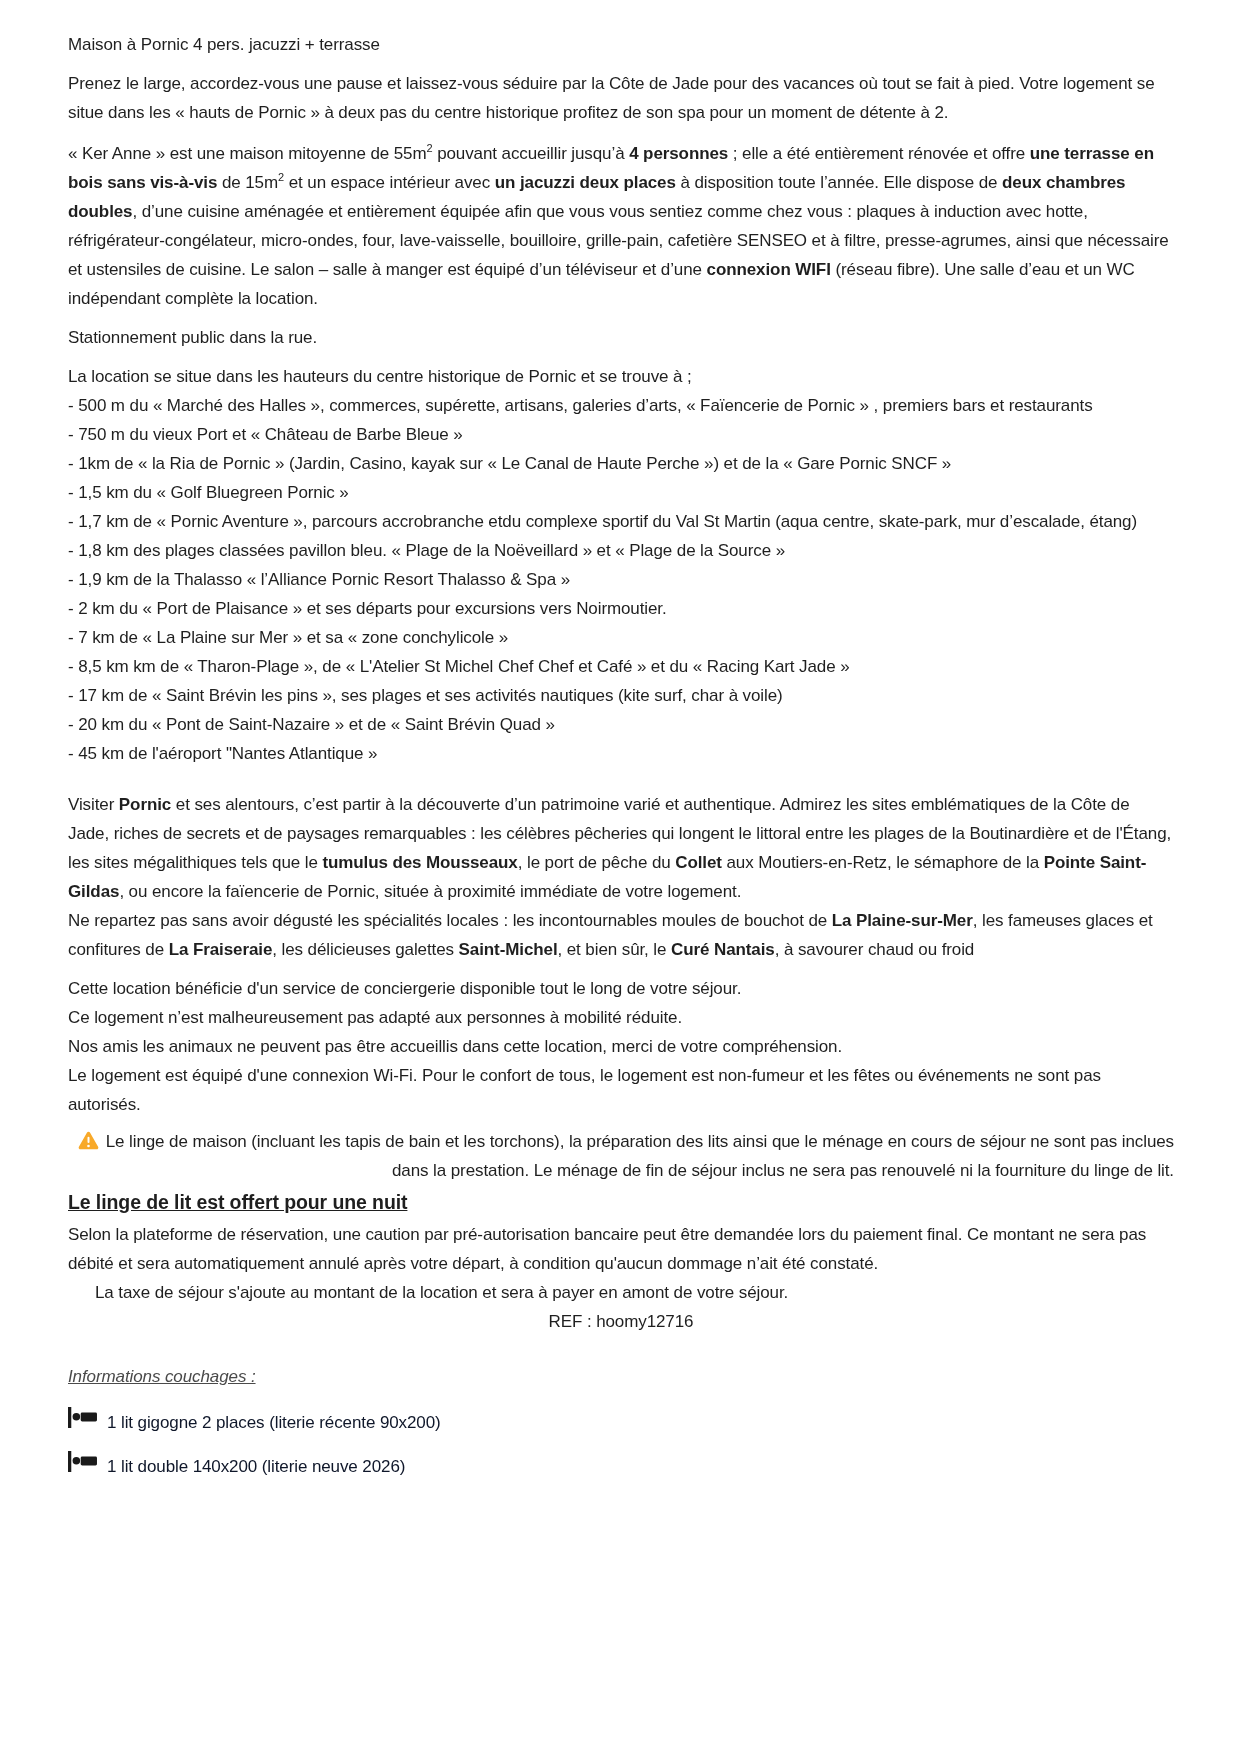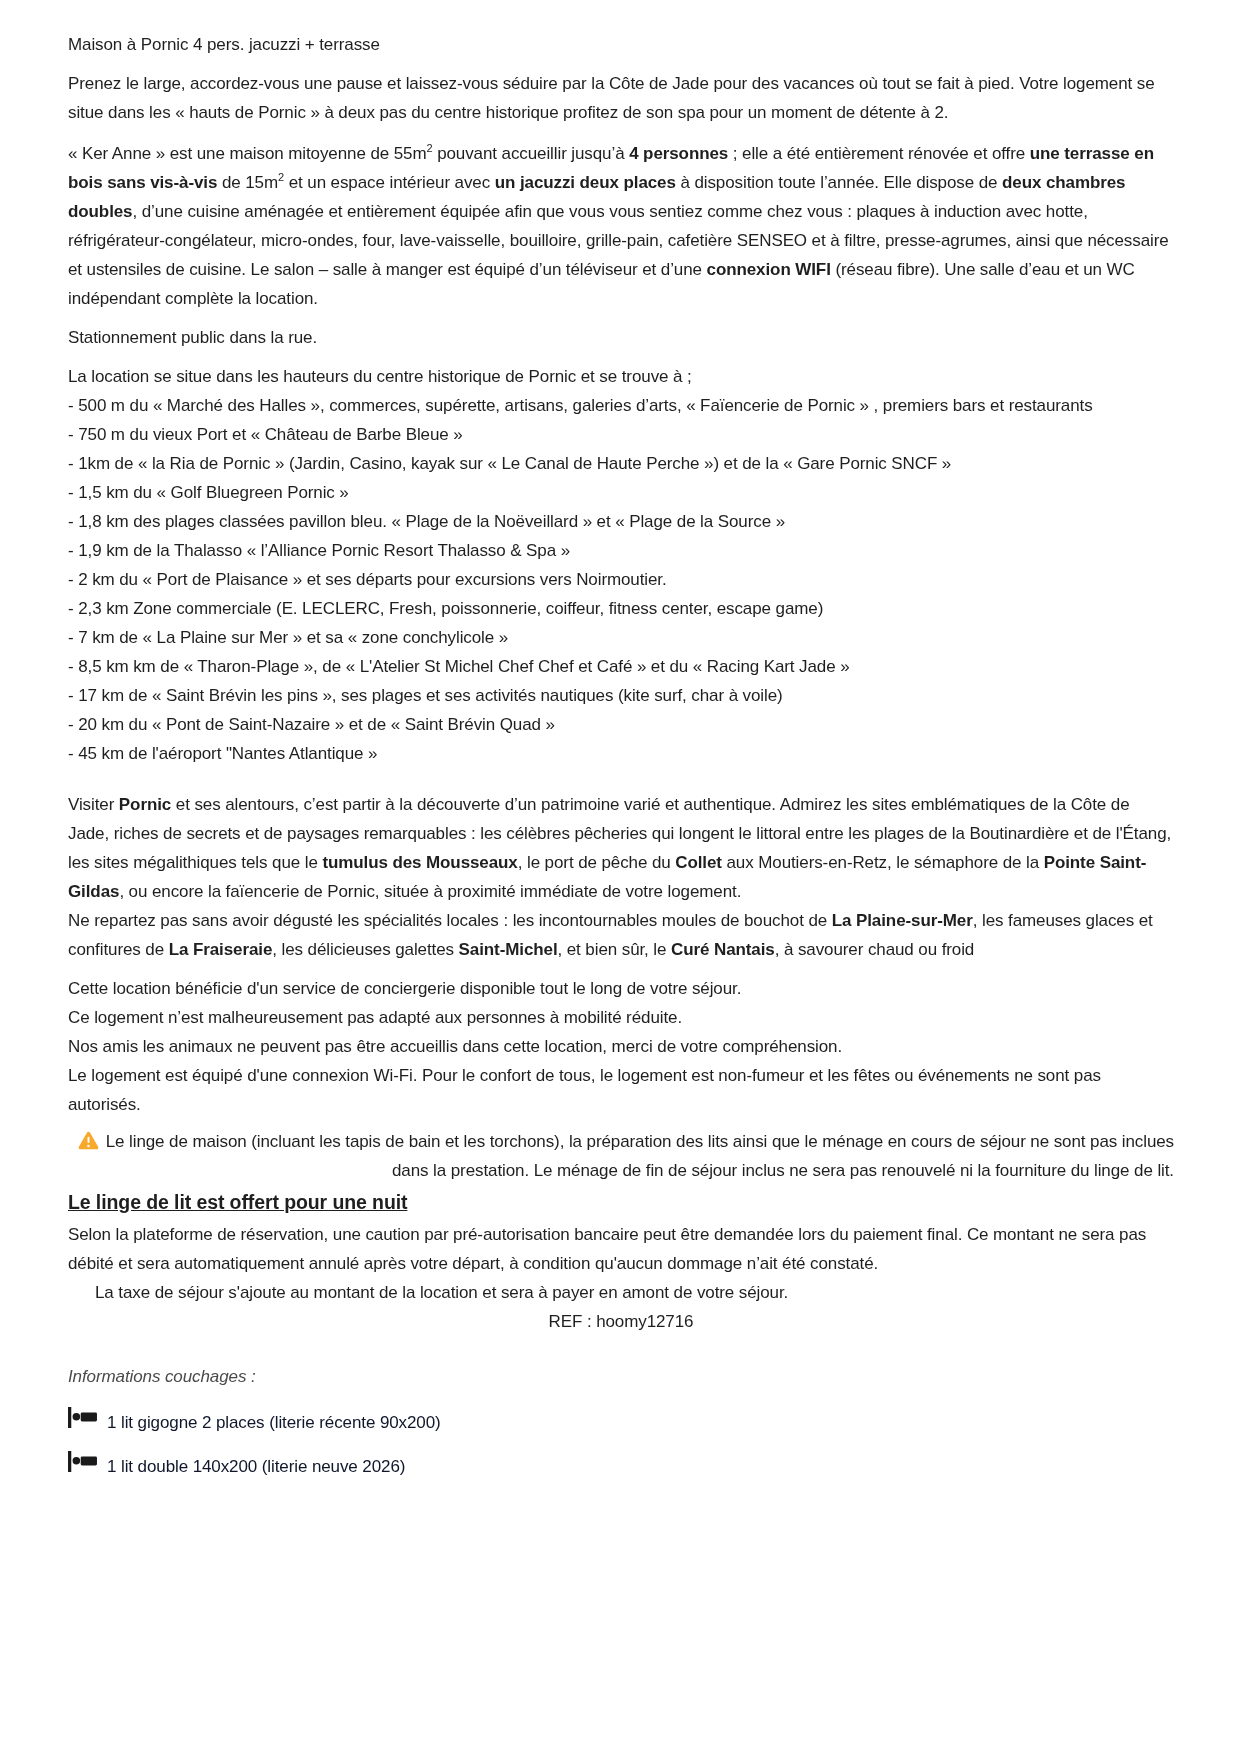--- a/index.html
+++ b/index.html
@@ -18,21 +18,21 @@
   .block:first-child { margin-top: 0; }
   .b { font-weight: 700; }
   sup { font-size: 11px; line-height: 0; }
   .heading-underline {
     font-size: 19.5px;
     font-weight: 700;
     text-decoration: underline;
     line-height: 32px;
   }
   .muted { color: #4a4a4a; }
-  .italic-underline { font-style: italic; }
+  .italic-underline { font-style: italic; text-decoration: underline; }
   .icon { display: inline-block; }
   .icon svg { vertical-align: -3px; margin-right: 7px; }
   .bed-row {
     display: flex;
     align-items: flex-end;
     gap: 4px;
     color: #0f172a;
   }
   .bed-row .icon svg { vertical-align: baseline; margin-right: 6px; }
 </style>
@@ -44,24 +44,24 @@
       <div class="block" style="margin-top: 0px;"><span>Maison à Pornic 4 pers. jacuzzi + terrasse</span></div>
       <div class="block" style="margin-top: 10px;"><span>Prenez le large, accordez-vous une pause et laissez-vous séduire par la Côte de Jade pour des vacances où tout se fait à pied. Votre logement se situe dans les « hauts de Pornic » à deux pas du centre historique profitez de son spa pour un moment de détente à 2.</span></div>
       <div class="block" style="margin-top: 12px;"><span>« Ker Anne » est une maison mitoyenne de 55m</span><sup>2</sup><span> pouvant accueillir jusqu’à </span><span class="b">4 personnes</span><span> ; elle a été entièrement rénovée et offre </span><span class="b">une terrasse en bois sans vis-à-vis</span><span> de 15m</span><sup>2</sup><span> et un espace intérieur avec </span><span class="b">un jacuzzi deux places</span><span> à disposition toute l’année.  Elle dispose de </span><span class="b">deux chambres doubles</span><span>, d’une cuisine aménagée et entièrement équipée afin que vous vous sentiez comme chez vous : plaques à induction avec hotte, réfrigérateur-congélateur, micro-ondes, four, lave-vaisselle, bouilloire, grille-pain, cafetière SENSEO et à filtre, presse-agrumes, ainsi que nécessaire et ustensiles de cuisine. Le salon – salle à manger est équipé d’un téléviseur et d’une </span><span class="b">connexion WIFI</span><span> (réseau fibre). Une salle d’eau et un WC indépendant complète la location.</span></div>
       <div class="block" style="margin-top: 10px;"><span>Stationnement public dans la rue.</span></div>
       <div class="block" style="margin-top: 10px;">
         <div>La location se situe dans les hauteurs du centre historique de Pornic et se trouve à ;</div>
         <div>- 500 m du « Marché des Halles », commerces, supérette, artisans, galeries d’arts, « Faïencerie de Pornic » , premiers bars et restaurants</div>
         <div>- 750 m du vieux Port et « Château de Barbe Bleue »</div>
         <div>- 1km de « la Ria de Pornic » (Jardin, Casino, kayak sur « Le Canal de Haute Perche ») et de la « Gare Pornic SNCF »</div>
         <div>- 1,5 km du « Golf Bluegreen Pornic »</div>
+        <div>- 1,7 km de « Pornic Aventure », parcours accrobranche etdu complexe sportif du Val St Martin (aqua centre, skate-park, mur d’escalade, étang)</div>
         <div>- 1,8 km des plages classées pavillon bleu. « Plage de la Noëveillard » et « Plage de la Source »</div>
         <div>- 1,9 km de la Thalasso « l’Alliance Pornic Resort Thalasso &amp; Spa »</div>
         <div>- 2 km du « Port de Plaisance » et ses départs pour excursions vers Noirmoutier.</div>
-        <div>- 2,3 km Zone commerciale (E. LECLERC, Fresh, poissonnerie, coiffeur, fitness center,  escape game)</div>
         <div>- 7 km de « La Plaine sur Mer » et sa « zone conchylicole »</div>
         <div>- 8,5 km km de « Tharon-Plage », de « L'Atelier St Michel Chef Chef et Café » et du « Racing Kart Jade »</div>
         <div>- 17 km de « Saint Brévin les pins », ses plages et ses activités nautiques (kite surf, char à voile)</div>
         <div>- 20 km du « Pont de Saint-Nazaire » et de « Saint Brévin Quad »</div>
         <div>- 45 km de l'aéroport "Nantes Atlantique »</div>
       </div>
       <div class="block" style="margin-top: 22px;"><span>Visiter </span><span class="b">Pornic</span><span> et ses alentours, c’est partir à la découverte d’un patrimoine varié et authentique. Admirez les sites emblématiques de la Côte de Jade, riches de secrets et de paysages remarquables : les célèbres pêcheries qui longent le littoral entre les plages de la Boutinardière et de l'Étang, les sites mégalithiques tels que le </span><span class="b">tumulus des Mousseaux</span><span>, le port de pêche du </span><span class="b">Collet</span><span> aux Moutiers-en-Retz, le sémaphore de la </span><span class="b">Pointe Saint-Gildas</span><span>, ou encore la faïencerie de Pornic, située à proximité immédiate de votre logement.</span></div>
       <div class="block" style="margin-top: 0px;"><span>Ne repartez pas sans avoir dégusté les spécialités locales : les incontournables moules de bouchot de </span><span class="b">La Plaine-sur-Mer</span><span>, les fameuses glaces et confitures de </span><span class="b">La Fraiseraie</span><span>, les délicieuses galettes </span><span class="b">Saint-Michel</span><span>, et bien sûr, le </span><span class="b">Curé Nantais</span><span>, à savourer chaud ou froid</span></div>
       <div class="block" style="margin-top: 10px;">
         <div>Cette location bénéficie d'un service de conciergerie disponible tout le long de votre séjour.</div>

